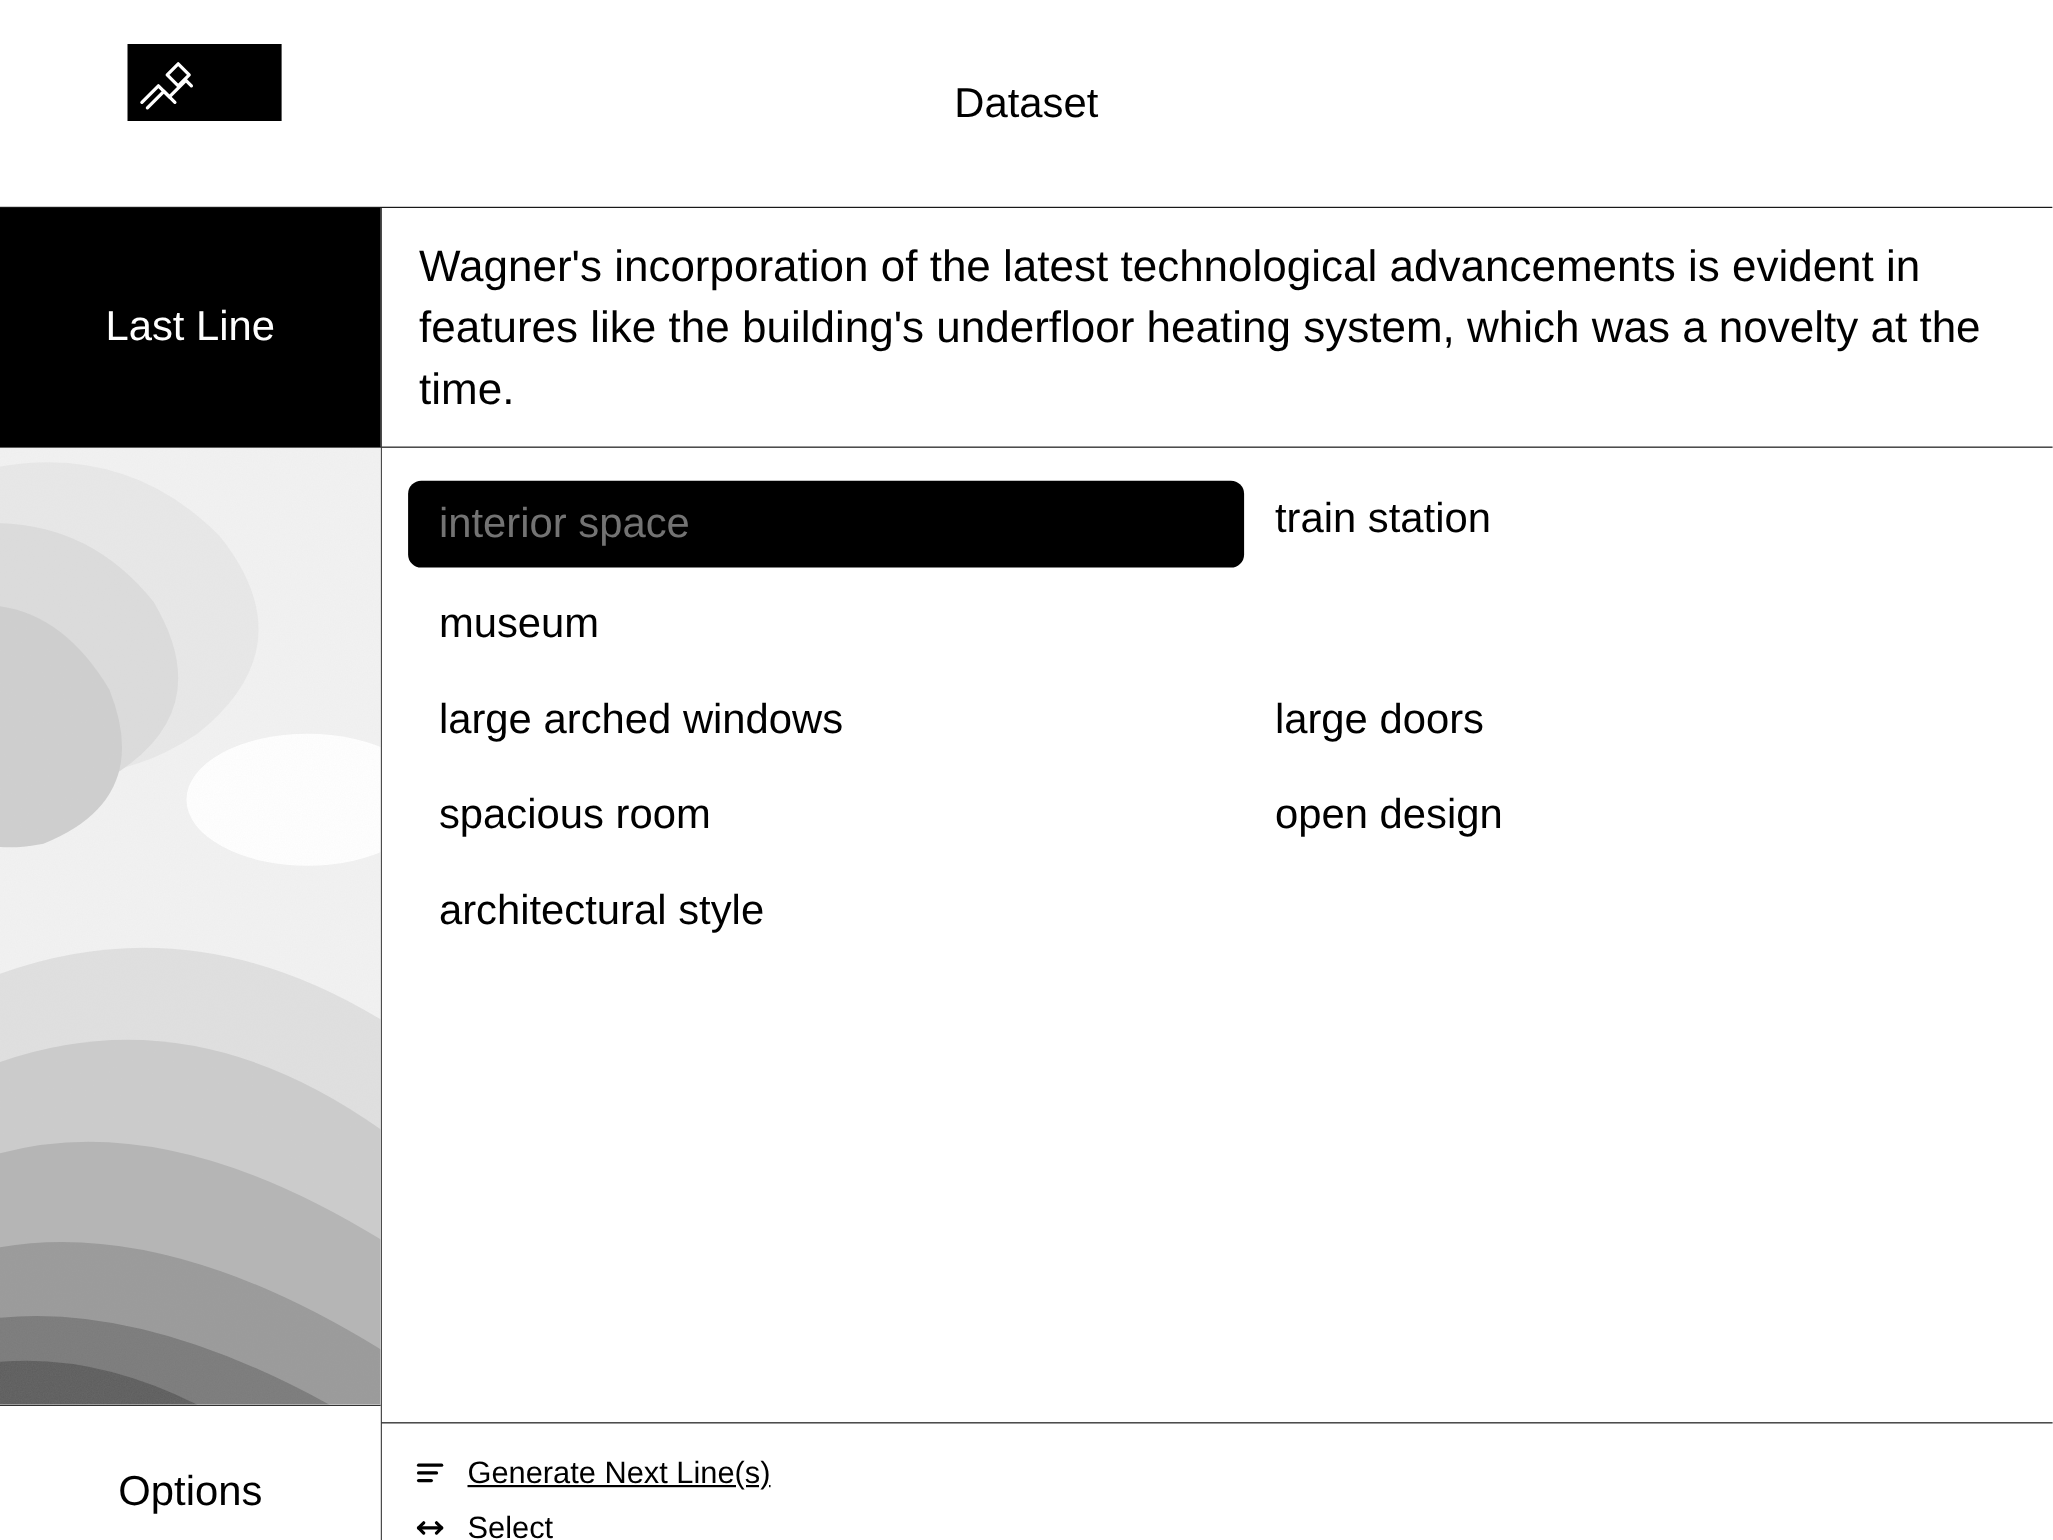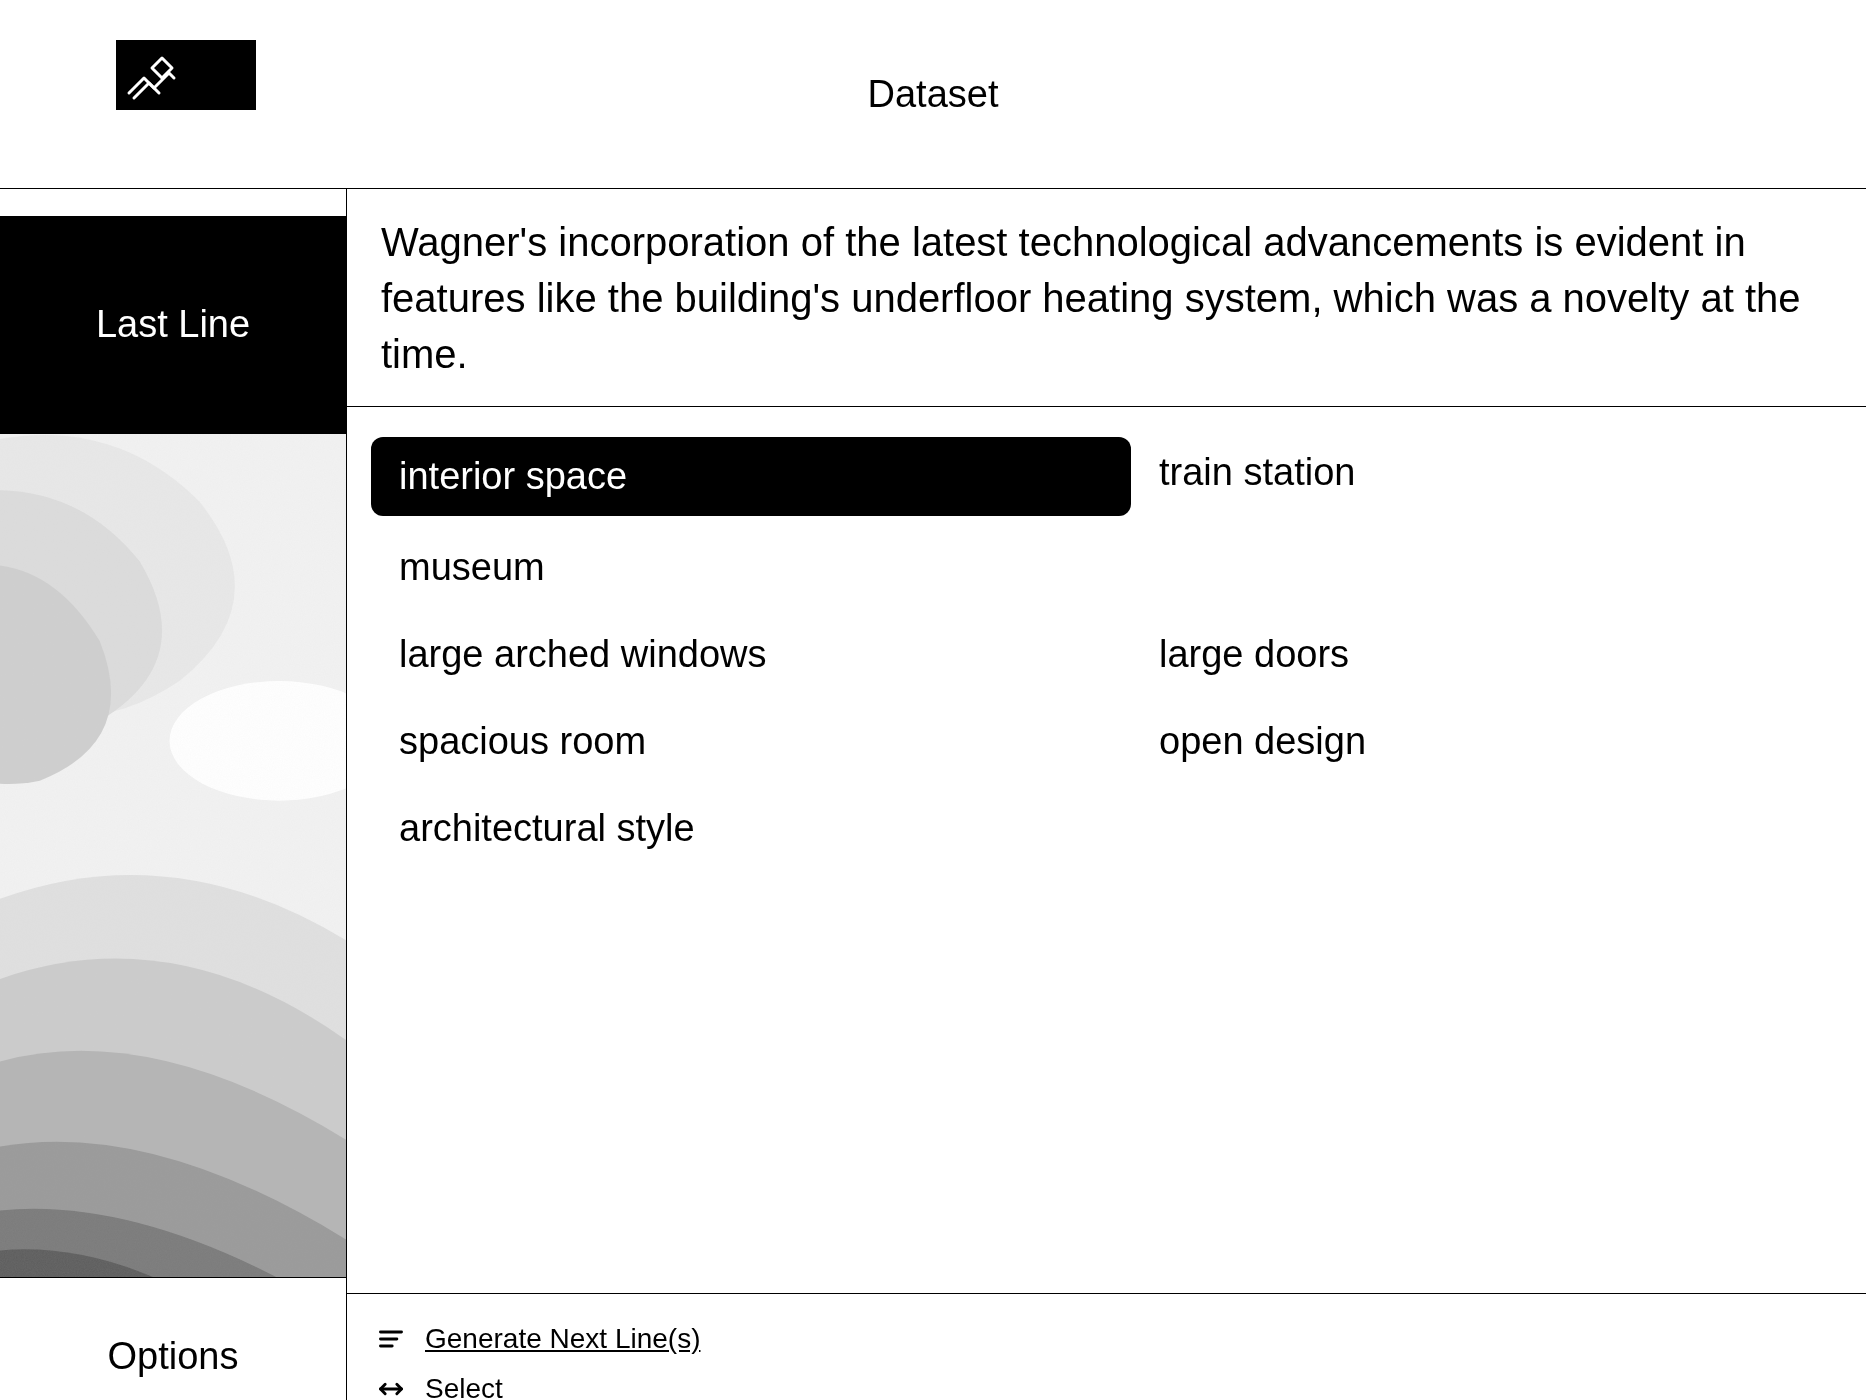--- a/index.html
+++ b/index.html
@@ -58,21 +58,20 @@
     .last-line-label {
       background: #000;
       color: #fff;
       height: 218px;
       display: flex;
       align-items: center;
       justify-content: center;
       font-size: 38px;
       font-weight: 400;
       border-bottom: 1px solid #000;
-      margin-top: 27px;
     }
     .sidebar-art {
       flex: 1;
       position: relative;
       overflow: hidden;
       background: #f5f5f5;
     }
     .sidebar-art svg {
       position: absolute;
       inset: 0;
@@ -116,21 +115,21 @@
       font-size: 38px;
       font-weight: 400;
       color: #000;
       cursor: pointer;
       border-radius: 12px;
       margin-bottom: 16px;
       display: inline-block;
     }
     .option-item.selected {
       background: #000;
-      color: #ffffff;
+      color: #737373;
       padding: 18px 28px;
     }
     .footer {
       height: 141px;
       border-top: 1px solid #000;
       display: flex;
       align-items: center;
       padding-left: 30px;
       gap: 110px;
     }

